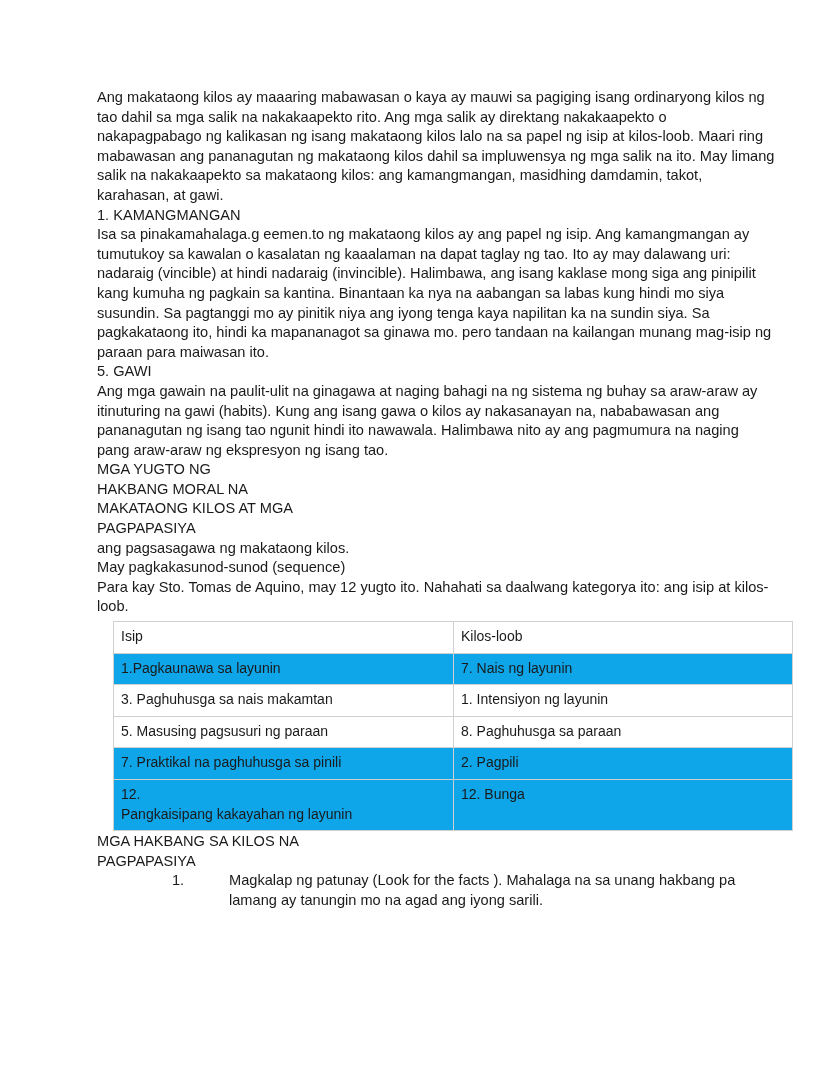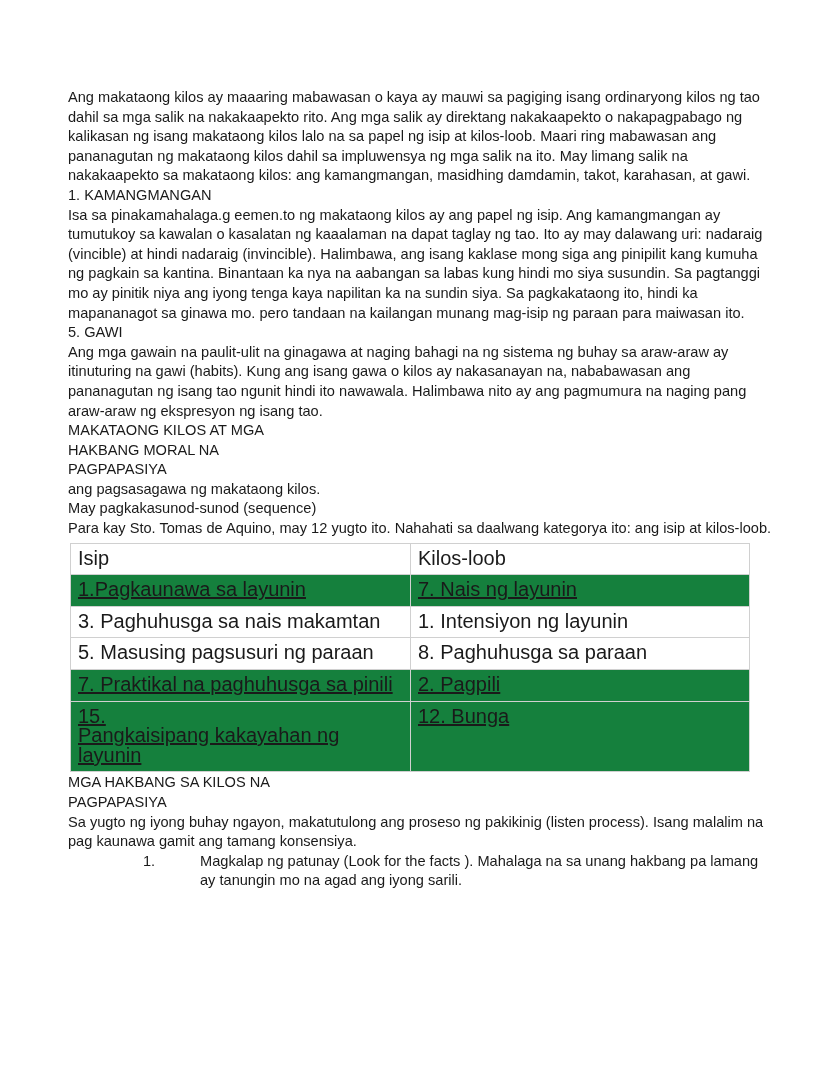--- a/index.html
+++ b/index.html
@@ -15,56 +15,55 @@
     color: #1a1a1a;
     -webkit-font-smoothing: antialiased;
     overflow: hidden;
   }
   .page {
     position: relative;
     width: 828px;
     height: 1071px;
     background: #ffffff;
     box-sizing: border-box;
-    padding: 88px 53px 0 68px;
+    padding: 88px 53px 0 97px;
   }
   .doc-body {
     font-size: 14.6px;
     line-height: 19.6px;
   }
   p.para {
     margin: 0;
     text-align: left;
   }
   .upper {
     margin: 0;
   }
   
   table.yugto-table {
     border-collapse: collapse;
     width: 679px;
-    margin: 4px 0 1px 2px;
+    margin: 4px 0 1px 16px;
     table-layout: fixed;
-    font-size: 20px;
+    font-size: 14px;
     line-height: 19.6px;
   }
   table.yugto-table col.c1 { width: 340px; }
   table.yugto-table col.c2 { width: 339px; }
   table.yugto-table td,
   table.yugto-table th {
     border: 1px solid #d0d0d0;
     padding: 5px 7px 6px 7px;
     text-align: left;
     font-weight: normal;
     vertical-align: top;
     background: #ffffff;
   }
   table.yugto-table tr.shaded td {
-    background: #15803d;
-    text-decoration: underline;
+    background: #0ea5e9;
   }
   table.yugto-table tr.tall td {
     padding-bottom: 6px;
   }
   .cell-line { display: block; }
   
   ol.steps {
     margin: 0;
     padding: 0;
     list-style: none;
@@ -91,22 +90,23 @@
     <p class="para">Ang makataong kilos ay maaaring mabawasan o kaya ay mauwi sa pagiging isang ordinaryong kilos ng tao dahil sa mga salik na nakakaapekto rito. Ang mga salik ay direktang nakakaapekto o nakapagpabago ng kalikasan ng isang makataong kilos lalo na sa papel ng isip at kilos-loob. Maari ring mabawasan ang pananagutan ng makataong kilos dahil sa impluwensya ng mga salik na ito. May limang salik na nakakaapekto sa makataong kilos: ang kamangmangan, masidhing damdamin, takot, karahasan, at gawi.</p>
 
     <p class="para upper">1. KAMANGMANGAN</p>
 
     <p class="para">Isa sa pinakamahalaga.g eemen.to ng makataong kilos ay ang papel ng isip. Ang kamangmangan ay tumutukoy sa kawalan o kasalatan ng kaaalaman na dapat taglay ng tao. Ito ay may dalawang uri: nadaraig (vincible) at hindi nadaraig (invincible). Halimbawa, ang isang kaklase mong siga ang pinipilit kang kumuha ng pagkain sa kantina. Binantaan ka nya na aabangan sa labas kung hindi mo siya susundin. Sa pagtanggi mo ay pinitik niya ang iyong tenga kaya napilitan ka na sundin siya. Sa pagkakataong ito, hindi ka mapananagot sa ginawa mo. pero tandaan na kailangan munang mag-isip ng paraan para maiwasan ito.</p>
 
     <p class="para upper">5. GAWI</p>
 
     <p class="para">Ang mga gawain na paulit-ulit na ginagawa at naging bahagi na ng sistema ng buhay sa araw-araw ay itinuturing na gawi (habits). Kung ang isang gawa o kilos ay nakasanayan na, nababawasan ang pananagutan ng isang tao ngunit hindi ito nawawala. Halimbawa nito ay ang pagmumura na naging pang araw-araw ng ekspresyon ng isang tao.</p>
 
+    <p class="para upper">MGA YUGTO NG</p>
+    <p class="para upper">HAKBANG MORAL NA</p>
     <p class="para upper">MAKATAONG KILOS AT MGA</p>
-    <p class="para upper">HAKBANG MORAL NA</p>
     <p class="para upper">PAGPAPASIYA</p>
 
     <p class="para">ang pagsasagawa ng makataong kilos.</p>
     <p class="para">May pagkakasunod-sunod (sequence)</p>
 
     <p class="para">Para kay Sto. Tomas de Aquino, may 12 yugto ito. Nahahati sa daalwang kategorya ito: ang isip at kilos-loob.</p>
 
     <table class="yugto-table">
       <colgroup>
           <col class="c1">
@@ -130,32 +130,31 @@
         <tr>
           <td>5. Masusing pagsusuri ng paraan</td>
           <td>8. Paghuhusga sa paraan</td>
         </tr>
         <tr class="shaded">
           <td>7. Praktikal na paghuhusga sa pinili</td>
           <td>2. Pagpili</td>
         </tr>
         <tr class="shaded tall">
           <td>
-            <span class="cell-line">15.</span>
+            <span class="cell-line">12.</span>
             <span class="cell-line">Pangkaisipang kakayahan ng layunin</span>
           </td>
           <td>12. Bunga</td>
         </tr>
       </tbody>
     </table>
 
     <p class="para upper">MGA HAKBANG SA KILOS NA</p>
     <p class="para upper">PAGPAPASIYA</p>
 
-    <p class="para">Sa yugto ng iyong buhay ngayon, makatutulong ang proseso ng pakikinig (listen process). Isang malalim na pag kaunawa gamit ang tamang konsensiya.</p>
 
     <ol class="steps">
       <li>
         <span class="marker">1.</span>
         <span>Magkalap ng patunay (Look for the facts ). Mahalaga na sa unang hakbang pa lamang ay tanungin mo na agad ang iyong sarili.</span>
       </li>
     </ol>
 
   </div>
 </div>

